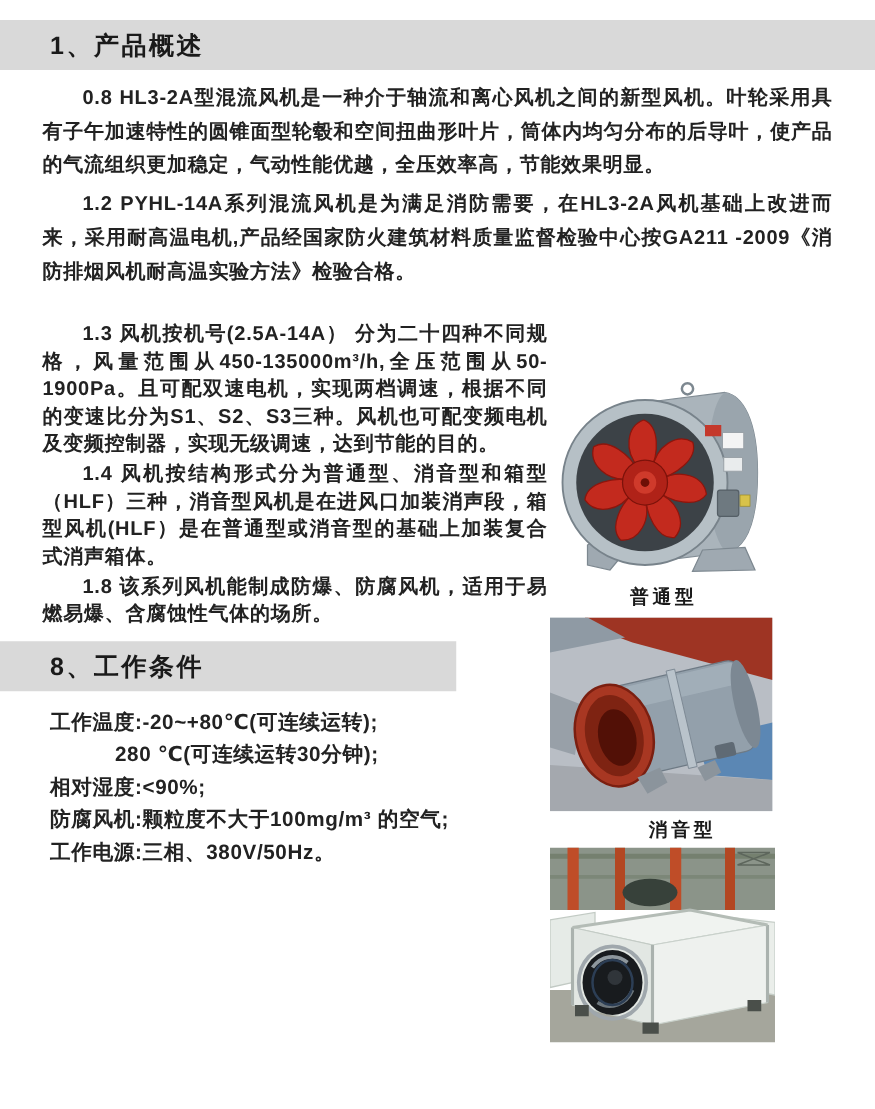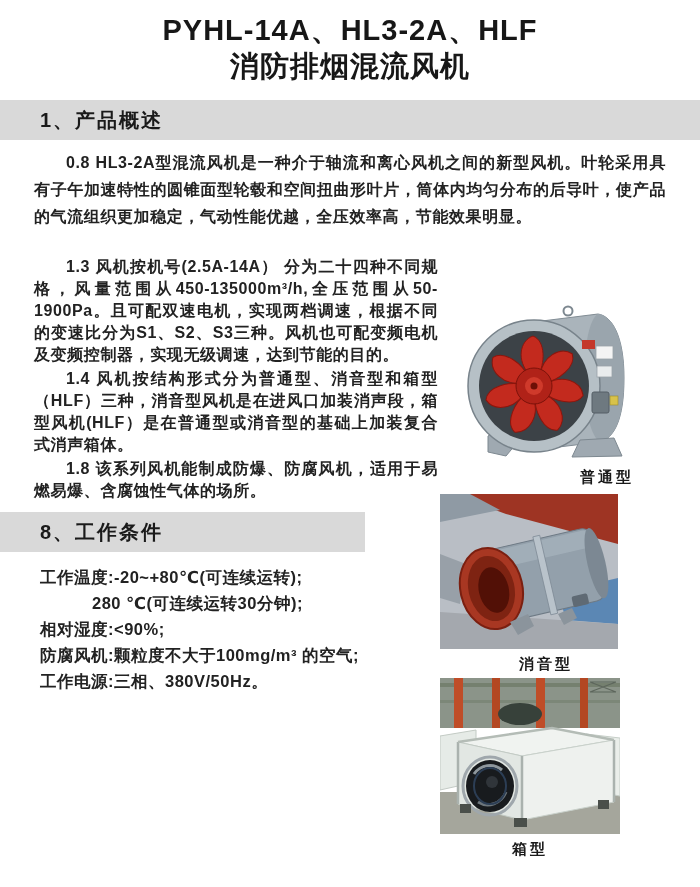--- a/index.html
+++ b/index.html
@@ -27,40 +27,37 @@
 
   
   .conditions { margin:12px 0 0 40px; }
   .cond-line { font-size:16.5px; font-weight:600; letter-spacing:0.5px; line-height:26px; color:#222; }
   .cond-line.indent { padding-left:52px; }
 
   
   .figure { position:absolute; text-align:center; }
   .figure svg { display:block; }
   .fig-caption { margin-top:6px; font-size:15px; font-weight:700; letter-spacing:3px; color:#1a1a1a; }
-  #fig-ordinary { left:464px; top:300px; width:170px;text-align:right; }
+  #fig-ordinary { left:446px; top:300px; width:170px; }
   #fig-silencer { left:440px; top:494px; width:212px; }
   #fig-box      { left:440px; top:678px; width:180px; }
 </style>
 </head>
 <body>
 
 <div class="page">
 
-  <div class="title-block">
-    <div class="title-line">PYHL-14A、HL3-2A、HLF</div>
-    <div class="title-line">消防排烟混流风机</div>
-  </div>
 
   <div class="section-bar">
     <span class="bar-label">1、产品概述</span>
   </div>
 
   <div class="text-wrap">
     <p class="para full">0.8 HL3-2A型混流风机是一种介于轴流和离心风机之间的新型风机。叶轮采用具有子午加速特性的圆锥面型轮毂和空间扭曲形叶片，筒体内均匀分布的后导叶，使产品的气流组织更加稳定，气动性能优越，全压效率高，节能效果明显。</p>
+    <p class="para full">1.2 PYHL-14A系列混流风机是为满足消防需要，在HL3-2A风机基础上改进而来，采用耐高温电机,产品经国家防火建筑材料质量监督检验中心按GA211 -2009《消防排烟风机耐高温实验方法》检验合格。</p>
     <p class="para narrow p13">1.3 风机按机号(2.5A-14A） 分为二十四种不同规格，风量范围从450-135000m³/h,全压范围从50-1900Pa。且可配双速电机，实现两档调速，根据不同的变速比分为S1、S2、S3三种。风机也可配变频电机及变频控制器，实现无级调速，达到节能的目的。</p>
     <p class="para narrow p14">1.4 风机按结构形式分为普通型、消音型和箱型（HLF）三种，消音型风机是在进风口加装消声段，箱型风机(HLF）是在普通型或消音型的基础上加装复合式消声箱体。</p>
     <p class="para narrow p15">1.8 该系列风机能制成防爆、防腐风机，适用于易燃易爆、含腐蚀性气体的场所。</p>
   </div>
 
   <div class="section-bar narrow-bar">
     <span class="bar-label">8、工作条件</span>
   </div>
 
   <div class="conditions">
@@ -181,16 +178,15 @@
         <path d="M34,96 A20,22 0 0 1 62,92" stroke="#8e979d" stroke-width="3" fill="none"></path>
         <path d="M38,124 A20,22 0 0 0 66,114" stroke="#6d767c" stroke-width="3" fill="none"></path>
         <ellipse cx="50" cy="108" rx="16" ry="18" fill="none" stroke="#2c3e55" stroke-width="2"></ellipse>
         <circle cx="52" cy="104" r="6" fill="#30353a"></circle>
 
         <rect x="20" y="126" width="11" height="9" fill="#4a4f4a"></rect>
         <rect x="74" y="140" width="13" height="9" fill="#4a4f4a"></rect>
         <rect x="158" y="122" width="11" height="9" fill="#4a4f4a"></rect>
       </g>
     </svg>
-    <div class="fig-caption">箱型</div>
   </div>
 
 </div>
 
 </body></html>

